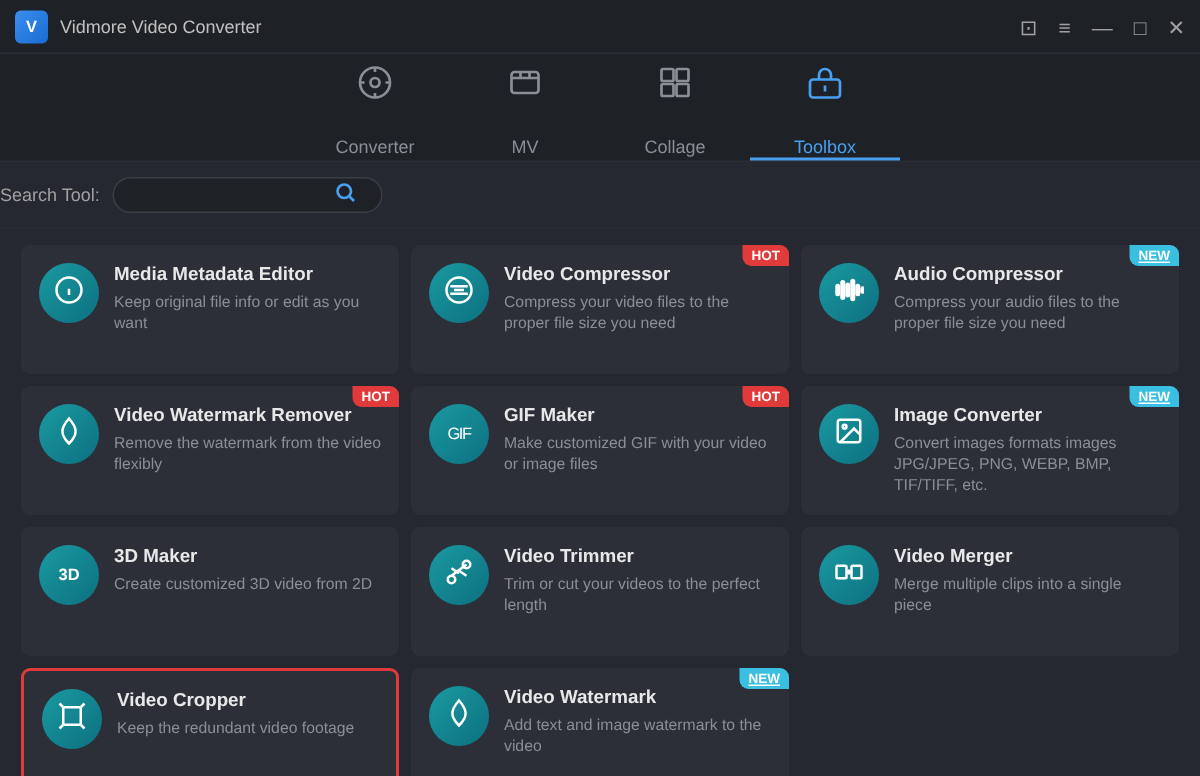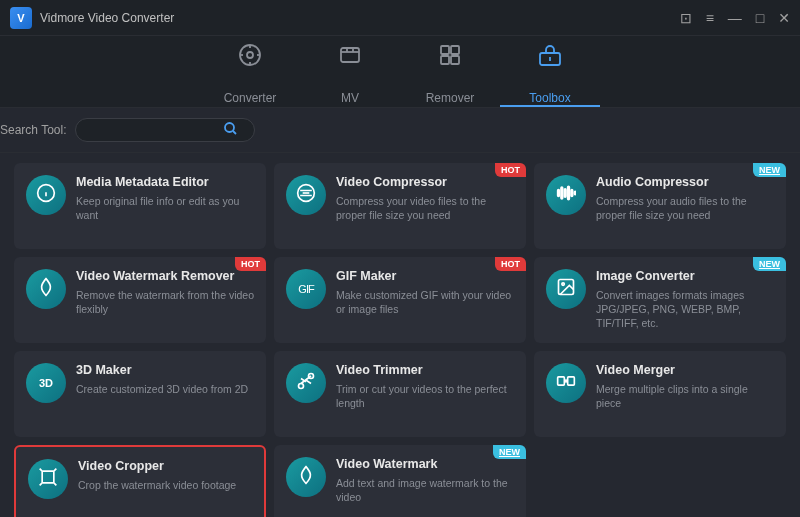--- a/index.html
+++ b/index.html
@@ -247,21 +247,21 @@
   </div>
   <div class="nav-tab">
     <span class="tab-icon">
       <svg width="24" height="24" viewBox="0 0 24 24" fill="none" stroke="currentColor" stroke-width="1.8">
         <rect x="3" y="3" width="8" height="8" rx="1"></rect>
         <rect x="13" y="3" width="8" height="8" rx="1"></rect>
         <rect x="3" y="13" width="8" height="8" rx="1"></rect>
         <rect x="13" y="13" width="8" height="8" rx="1"></rect>
       </svg>
     </span>
-    <span class="tab-label">Remover</span>
+    <span class="tab-label">Collage</span>
   </div>
   <div class="nav-tab active">
     <span class="tab-icon">
       <svg width="24" height="24" viewBox="0 0 24 24" fill="none" stroke="#4a9ef0" stroke-width="1.8">
         <rect x="2" y="10" width="20" height="12" rx="2"></rect>
         <path d="M8 10V7a4 4 0 0 1 8 0v3"></path>
         <line x1="12" y1="14" x2="12" y2="18"></line>
       </svg>
     </span>
     <span class="tab-label">Toolbox</span>
@@ -430,21 +430,21 @@
         <span><svg width="20" height="20" viewBox="0 0 24 24" fill="none" stroke="white" stroke-width="2">
               <rect x="5" y="5" width="14" height="14" rx="1"></rect>
               <path d="M5 5L2 2"></path>
               <path d="M19 5l3-3"></path>
               <path d="M5 19l-3 3"></path>
               <path d="M19 19l3 3"></path>
             </svg></span>
       </div>
       <div class="tool-text">
         <div class="tool-name">Video Cropper</div>
-        <div class="tool-desc">Crop the watermark video footage</div>
+        <div class="tool-desc">Keep the redundant video footage</div>
       </div>
     </div>
   </div>
     <div class="tool-card">
     <span class="badge badge-new">New</span>
     <div class="tool-card-inner">
       <div class="tool-icon-wrap cyan">
         <span><svg width="20" height="20" viewBox="0 0 24 24" fill="none" stroke="white" stroke-width="2">
               <path d="M12 2C6 9 4 14 12 22c8-8 6-13 0-20z"></path>
             </svg></span>

